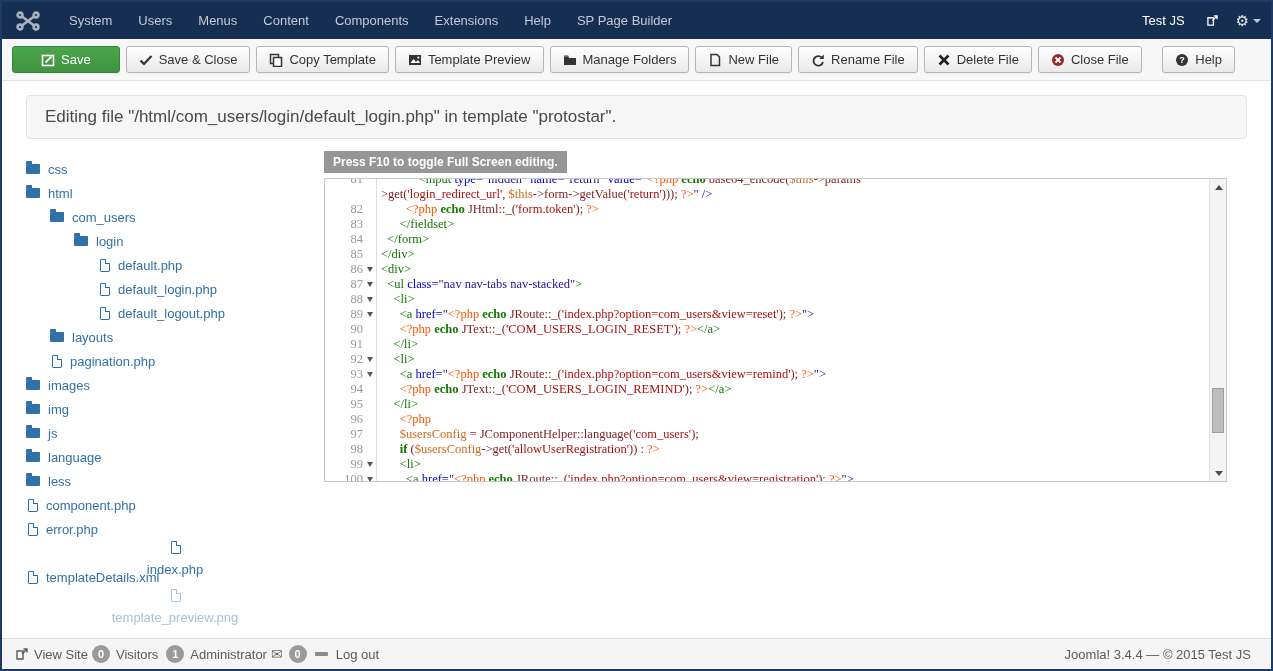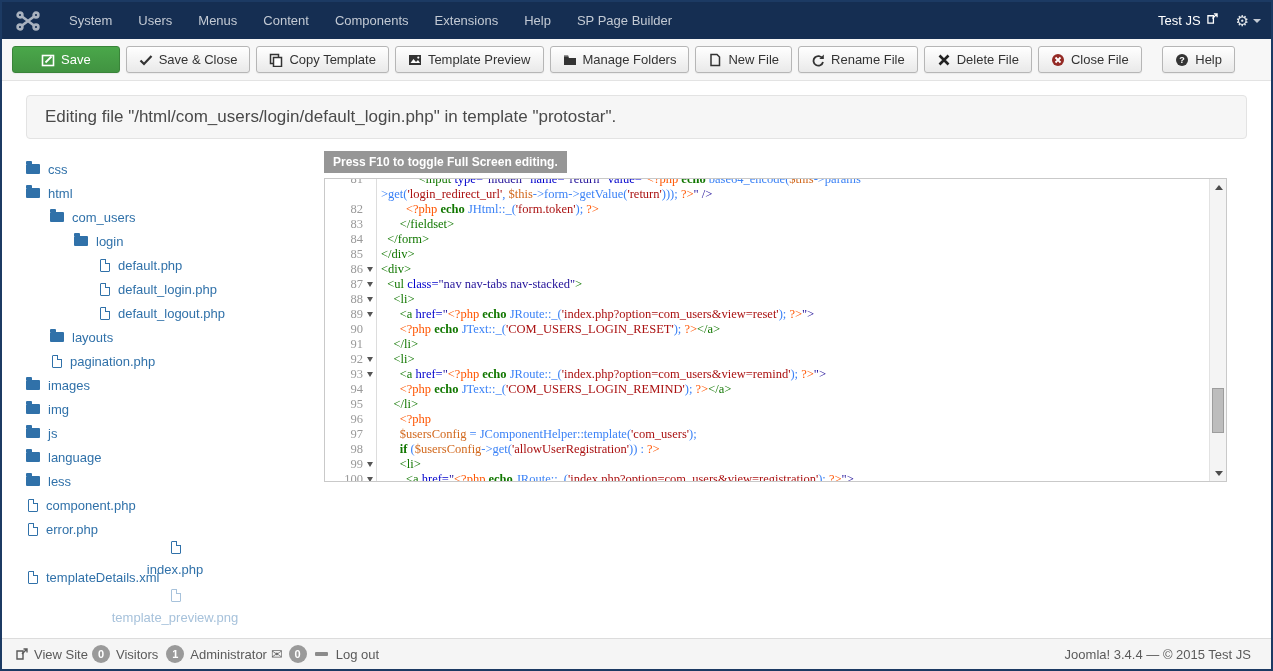--- a/index.html
+++ b/index.html
@@ -5,21 +5,21 @@
   * { margin:0; padding:0; box-sizing:border-box; }
   html,body { width:1273px; height:671px; font-family:"Liberation Sans", sans-serif; background:#fff; }
   .window { width:100%; height:100%; border:2px solid #1c3a63; display:flex; flex-direction:column; background:#fff; overflow:hidden; }
 
   
   .navbar { height:37px; background:#152e52; display:flex; align-items:center; padding:0 10px 0 14px; flex:0 0 auto; }
   .nav-logo { width:26px; height:20px; margin-right:14px; display:flex; align-items:center; }
   .nav-items { display:flex; list-style:none; height:100%; }
   .nav-items li { color:#c3cad4; font-size:13px; padding:0 13px; display:flex; align-items:center; cursor:pointer; }
   .nav-right { margin-left:auto; display:flex; align-items:center; gap:18px; }
-  .nav-user { color:#fff; font-size:13px; display:flex; align-items:flex-start; gap:6px; cursor:pointer; }
+  .nav-user { color:#fff; font-size:13px; display:flex; align-items:center; gap:22px; cursor:pointer; }
   .nav-gear { color:#e2e6ea; font-size:15px; display:flex; align-items:center; gap:4px; cursor:pointer; }
   .caret { width:0; height:0; border-left:4px solid transparent; border-right:4px solid transparent; border-top:4px solid #c3cad4; display:inline-block; }
 
   
   .toolbar { background:#f7f7f7; border-bottom:1px solid #e3e3e3; padding:7px 10px; display:flex; align-items:center; gap:6px; flex:0 0 auto; }
   .btn { display:inline-flex; align-items:center; gap:6px; height:27px; padding:0 12px; font-size:13px; color:#333;
          background:linear-gradient(#ffffff,#e9e9e9); border:1px solid #b6b6b6; border-radius:3px; cursor:pointer;
          box-shadow:0 1px 1px rgba(0,0,0,.05); white-space:nowrap; }
   .btn.primary { background:linear-gradient(#4aa74a,#419341); border-color:#398439; color:#fff; padding:12px 28px; }
   .btn .ticon { display:inline-flex; width:14px; height:14px; align-items:center; justify-content:center; }
@@ -47,21 +47,21 @@
   .f10 { align-self:flex-start; background:#969696; color:#fff; font-size:12px; font-weight:bold; padding:4px 9px; border-radius:0; margin:0 0 5px 0; }
   .editor { position:relative; border:1px solid #c9c9c9; background:#fff; height:304px; overflow:hidden; }
   .lines { position:absolute; inset:0 17px 0 0; overflow:hidden; }
   .cm-line { display:flex; height:15px; line-height:15px; font-family:Liberation Serif, serif; font-size:12.5px; white-space:pre; }
   .cm-line:first-child { margin-top:-7px; }
   .gut { flex:0 0 52px; display:flex; justify-content:flex-end; align-items:center; border-right:1px solid #ddd; color:#9a9a9a; background:#fff; }
   .gut .num { text-align:right; }
   .gut .foldslot { width:13px; display:flex; justify-content:center; align-items:center; }
   .fold-arrow { width:0; height:0; border-left:3.5px solid transparent; border-right:3.5px solid transparent; border-top:5px solid #555; cursor:pointer; }
   .code { padding-left:4px; }
-  .tk-pl{color:#3b82f6}.tk-tg{color:#117700}.tk-at{color:#0000cc}.tk-av{color:#221199}
+  .tk-pl{color:#7f1d1d}.tk-tg{color:#117700}.tk-at{color:#0000cc}.tk-av{color:#221199}
   .tk-me{color:#ff5500}.tk-kw{color:#117700;font-weight:bold}.tk-st{color:#aa1111}.tk-vr{color:#d2691e}
 
   
   .sbar { position:absolute; top:0; right:0; width:17px; height:100%; background:#f4f4f4; border-left:1px solid #e2e2e2; }
   .sbtn { position:absolute; left:0; width:17px; height:16px; display:flex; align-items:center; justify-content:center; cursor:pointer; }
   .sbtn.up { top:0; } .sbtn.down { bottom:0; }
   .arr-up { width:0;height:0;border-left:4px solid transparent;border-right:4px solid transparent;border-bottom:5px solid #4d4d4d; }
   .arr-dn { width:0;height:0;border-left:4px solid transparent;border-right:4px solid transparent;border-top:5px solid #4d4d4d; }
   .sthumb { position:absolute; left:2px; width:12px; top:69%; height:15%; background:#bdbdbd; border:1px solid #9d9d9d; cursor:grab; }
 
@@ -304,21 +304,21 @@
             <div class="cm-line"><span class="gut"><span class="num">87</span><span class="foldslot"><span class="fold-arrow"></span></span></span><span class="code"><span class="tk-pl">  </span><span class="tk-tg">&lt;ul</span><span class="tk-at"> class=</span><span class="tk-av">"nav nav-tabs nav-stacked"</span><span class="tk-tg">&gt;</span></span></div>
             <div class="cm-line"><span class="gut"><span class="num">88</span><span class="foldslot"><span class="fold-arrow"></span></span></span><span class="code"><span class="tk-pl">    </span><span class="tk-tg">&lt;li&gt;</span></span></div>
             <div class="cm-line"><span class="gut"><span class="num">89</span><span class="foldslot"><span class="fold-arrow"></span></span></span><span class="code"><span class="tk-pl">      </span><span class="tk-tg">&lt;a</span><span class="tk-at"> href=</span><span class="tk-av">"</span><span class="tk-me">&lt;?php</span><span class="tk-kw"> echo</span><span class="tk-pl"> JRoute::_(</span><span class="tk-st">'index.php?option=com_users&amp;view=reset'</span><span class="tk-pl">); </span><span class="tk-me">?&gt;</span><span class="tk-av">"&gt;</span></span></div>
             <div class="cm-line"><span class="gut"><span class="num">90</span><span class="foldslot"></span></span><span class="code"><span class="tk-pl">      </span><span class="tk-me">&lt;?php</span><span class="tk-kw"> echo</span><span class="tk-pl"> JText::_(</span><span class="tk-st">'COM_USERS_LOGIN_RESET'</span><span class="tk-pl">); </span><span class="tk-me">?&gt;</span><span class="tk-tg">&lt;/a&gt;</span></span></div>
             <div class="cm-line"><span class="gut"><span class="num">91</span><span class="foldslot"></span></span><span class="code"><span class="tk-pl">    </span><span class="tk-tg">&lt;/li&gt;</span></span></div>
             <div class="cm-line"><span class="gut"><span class="num">92</span><span class="foldslot"><span class="fold-arrow"></span></span></span><span class="code"><span class="tk-pl">    </span><span class="tk-tg">&lt;li&gt;</span></span></div>
             <div class="cm-line"><span class="gut"><span class="num">93</span><span class="foldslot"><span class="fold-arrow"></span></span></span><span class="code"><span class="tk-pl">      </span><span class="tk-tg">&lt;a</span><span class="tk-at"> href=</span><span class="tk-av">"</span><span class="tk-me">&lt;?php</span><span class="tk-kw"> echo</span><span class="tk-pl"> JRoute::_(</span><span class="tk-st">'index.php?option=com_users&amp;view=remind'</span><span class="tk-pl">); </span><span class="tk-me">?&gt;</span><span class="tk-av">"&gt;</span></span></div>
             <div class="cm-line"><span class="gut"><span class="num">94</span><span class="foldslot"></span></span><span class="code"><span class="tk-pl">      </span><span class="tk-me">&lt;?php</span><span class="tk-kw"> echo</span><span class="tk-pl"> JText::_(</span><span class="tk-st">'COM_USERS_LOGIN_REMIND'</span><span class="tk-pl">); </span><span class="tk-me">?&gt;</span><span class="tk-tg">&lt;/a&gt;</span></span></div>
             <div class="cm-line"><span class="gut"><span class="num">95</span><span class="foldslot"></span></span><span class="code"><span class="tk-pl">    </span><span class="tk-tg">&lt;/li&gt;</span></span></div>
             <div class="cm-line"><span class="gut"><span class="num">96</span><span class="foldslot"></span></span><span class="code"><span class="tk-pl">      </span><span class="tk-me">&lt;?php</span></span></div>
-            <div class="cm-line"><span class="gut"><span class="num">97</span><span class="foldslot"></span></span><span class="code"><span class="tk-pl">      </span><span class="tk-vr">$usersConfig</span><span class="tk-pl"> = JComponentHelper::template(</span><span class="tk-st">'com_users'</span><span class="tk-pl">);</span></span></div>
+            <div class="cm-line"><span class="gut"><span class="num">97</span><span class="foldslot"></span></span><span class="code"><span class="tk-pl">      </span><span class="tk-vr">$usersConfig</span><span class="tk-pl"> = JComponentHelper::language(</span><span class="tk-st">'com_users'</span><span class="tk-pl">);</span></span></div>
             <div class="cm-line"><span class="gut"><span class="num">98</span><span class="foldslot"></span></span><span class="code"><span class="tk-pl">      </span><span class="tk-kw">if</span><span class="tk-pl"> (</span><span class="tk-vr">$usersConfig</span><span class="tk-pl">-&gt;get(</span><span class="tk-st">'allowUserRegistration'</span><span class="tk-pl">)) : </span><span class="tk-me">?&gt;</span></span></div>
             <div class="cm-line"><span class="gut"><span class="num">99</span><span class="foldslot"><span class="fold-arrow"></span></span></span><span class="code"><span class="tk-pl">      </span><span class="tk-tg">&lt;li&gt;</span></span></div>
             <div class="cm-line"><span class="gut"><span class="num">100</span><span class="foldslot"><span class="fold-arrow"></span></span></span><span class="code"><span class="tk-pl">        </span><span class="tk-tg">&lt;a</span><span class="tk-at"> href=</span><span class="tk-av">"</span><span class="tk-me">&lt;?php</span><span class="tk-kw"> echo</span><span class="tk-pl"> JRoute::_(</span><span class="tk-st">'index.php?option=com_users&amp;view=registration'</span><span class="tk-pl">); </span><span class="tk-me">?&gt;</span><span class="tk-av">"&gt;</span></span></div>
           </div>
         <div class="sbar">
           <span class="sbtn up">
               <span class="arr-up"></span>
             </span>
           <span class="sthumb"></span>
           <span class="sbtn down">

